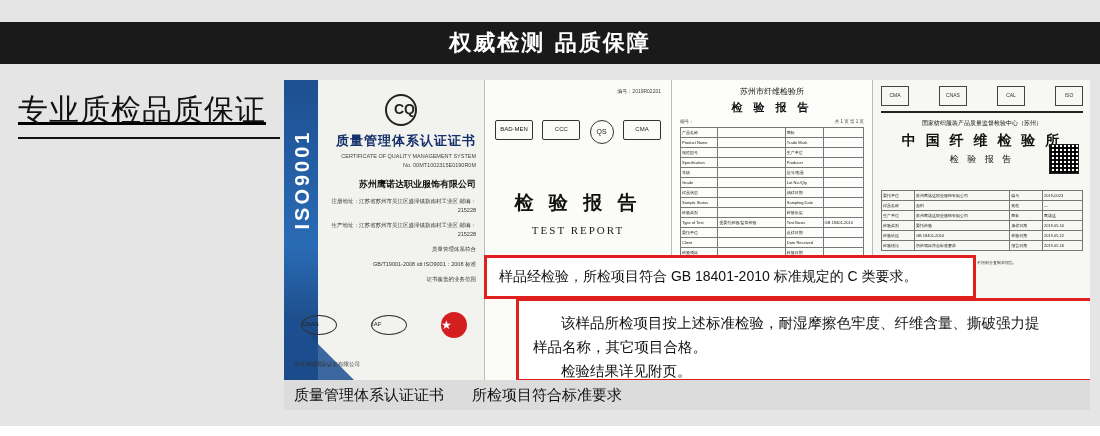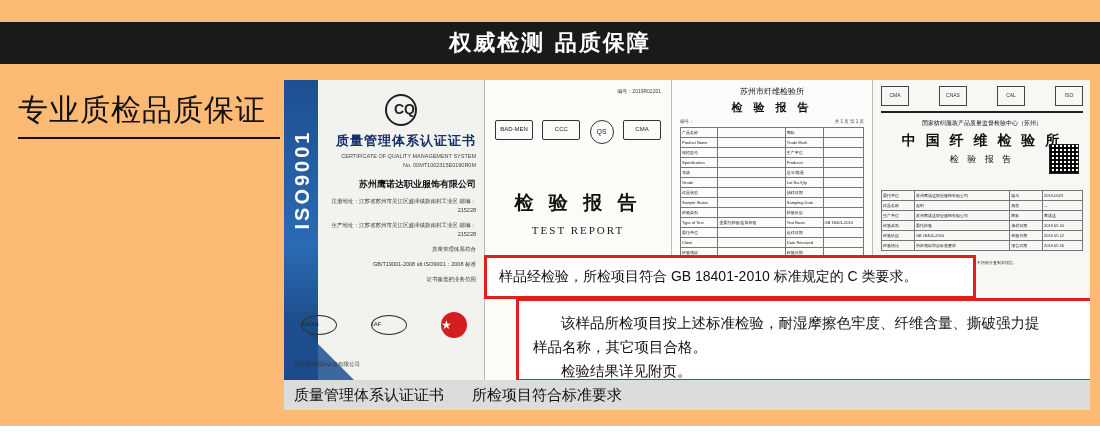--- a/index.html
+++ b/index.html
@@ -11,21 +11,21 @@
     width: 1100px;
     height: 436px;
     font-family: "Liberation Sans", sans-serif;
     overflow: hidden;
     position: relative;
   }
   .page {
     position: relative;
     width: 1100px;
     height: 436px;
-    background: #fdba74;
+    background: #e5e5e5;
   }
   
   .banner {
     position: absolute;
     left: 0;
     top: 22px;
     width: 1100px;
     height: 42px;
     background: #1a1a1a;
     display: flex;
@@ -38,20 +38,21 @@
     letter-spacing: 2px;
     font-family: "DejaVu Sans", "Liberation Sans", sans-serif;
     font-weight: bold;
   }
   
   .left-col {
     position: absolute;
     left: 18px;
     top: 90px;
     width: 260px;
+    text-decoration: underline;
   }
   .left-heading {
     font-size: 30px;
     color: #111111;
     letter-spacing: 1px;
     font-family: "DejaVu Sans", "Liberation Sans", sans-serif;
     white-space: nowrap;
   }
   .left-rule {
     margin-top: 6px;

